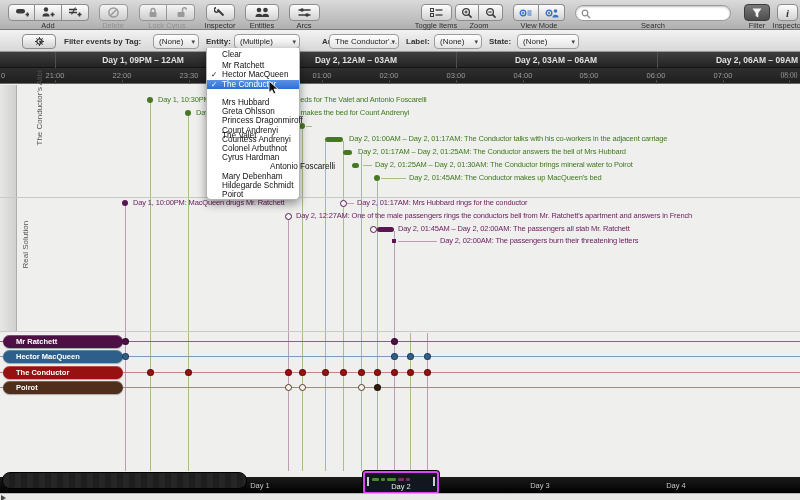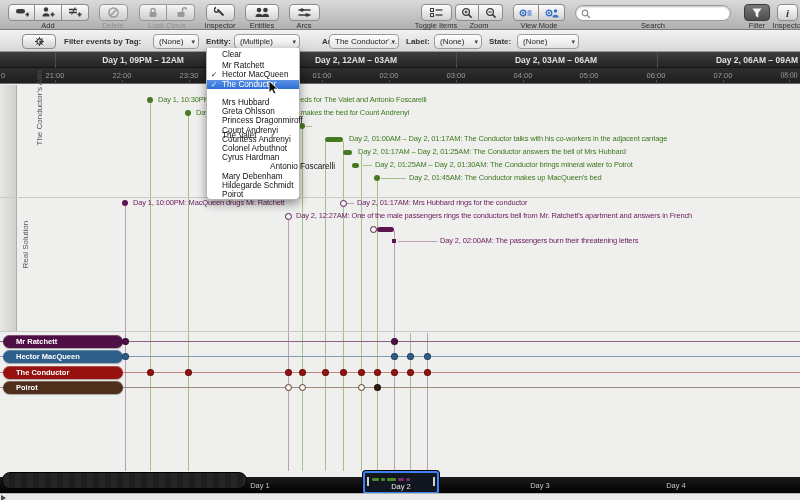--- a/index.html
+++ b/index.html
@@ -58,21 +58,21 @@
   .swim-line{left:0;width:800px;height:1px;}
   .pill{left:3px;width:120px;height:13px;border-radius:7px;color:#fff;font-size:7.5px;font-weight:bold;
         line-height:13px;padding-left:13px;box-shadow:inset 0 1px 0 rgba(255,255,255,.25),0 1px 1px rgba(0,0,0,.3);white-space:nowrap;}
   .dot{width:7px;height:7px;border-radius:50%;border:1px solid rgba(0,0,0,.35);}
   .dot-open{width:7px;height:7px;border-radius:50%;background:#f6f4f1;border:1.5px solid #5a3a26;}
   
   .navbar{left:0;top:477px;width:800px;height:16px;background:linear-gradient(#1c1c1c,#000);}
   .nav-day{top:4px;font-size:7.5px;color:#c6c6c6;transform:translateX(-50%);white-space:nowrap;}
   .nav-thumb{left:2px;top:472px;width:245px;height:17px;border-radius:8px;border:1px solid #000;
              background:repeating-linear-gradient(90deg,#262626 0 6px,#1e1e1e 6px 12px);}
-  .nav-sel{top:471px;height:23px;border:2px solid #3b82f6;border-radius:3px;background:#12161f;
+  .nav-sel{top:471px;height:23px;border:2px solid #d946ef;border-radius:3px;background:#12161f;
            box-shadow:0 0 0 1px #000;}
   .nav-sel-label{bottom:1px;left:0;width:100%;text-align:center;font-size:7.5px;color:#e8e8e8;}
   .nav-mark{top:477.5px;height:3.5px;border-radius:1px;}
   .nav-handle{top:477px;width:2px;height:9px;background:#cfcfcf;}
   .bottomstrip{left:0;top:493px;width:800px;height:7px;background:#e9e9e8;border-top:1px solid #b7b7b7;}
   
   .menu{left:206px;top:48px;width:94px;height:152px;background:#fff;border:1px solid #b4b4b4;border-top:none;
         border-radius:0 0 5px 5px;box-shadow:0 4px 10px rgba(0,0,0,.4);z-index:40;}
   .menu-row{left:0;width:100%;height:9.2px;font-size:8.2px;line-height:9.4px;color:#111;white-space:nowrap;}
   .menu-row .chk{position:absolute;left:4px;top:0;font-size:7.5px;}
@@ -311,20 +311,21 @@
       <div class="ev-text g" style="left: 409px; top: 173px;">Day 2, 01:45AM: The Conductor makes up MacQueen's bed</div>
       <div class="mk-dot p-fill" style="left: 122px; top: 200px;"></div>
       <div class="ev-text p" style="left: 133px; top: 198px;">Day 1, 10:00PM: MacQueen drugs Mr. Ratchett</div>
       <div class="mk-open" style="left: 339.5px; top: 199.5px; border: 1.5px solid rgb(91, 21, 80);"></div>
       <div class="mk-conn" style="left: 347px; top: 203px; width: 7px; background: rgb(189, 157, 180);"></div>
       <div class="ev-text p" style="left: 357px; top: 198px;">Day 2, 01:17AM: Mrs Hubbard rings for the conductor</div>
       <div class="mk-open" style="left: 284.5px; top: 212.5px; border: 1.5px solid rgb(91, 21, 80);"></div>
       <div class="ev-text p" style="left: 296px; top: 211px;">Day 2, 12:27AM: One of the male passengers rings the conductors bell from Mr. Ratchett's apartment and answers in French</div>
       <div class="mk-open" style="left: 369.5px; top: 225.5px; border: 1.5px solid rgb(91, 21, 80);"></div>
       <div class="mk-bar p-fill" style="left: 377px; top: 226.5px; width: 17px;"></div>
+      <div class="ev-text p" style="left: 398px; top: 224px;">Day 2, 01:45AM – Day 2, 02:00AM: The passengers all stab Mr. Ratchett</div>
       <div class="mk-sq p-fill" style="left: 392px; top: 239px;"></div>
       <div class="mk-conn" style="left: 398px; top: 241px; width: 39px; background: rgb(189, 157, 180);"></div>
       <div class="ev-text p" style="left: 440px; top: 236px;">Day 2, 02:00AM: The passengers burn their threatening letters</div>
       <div class="swim-line" style="top: 341px; background: rgb(138, 99, 132);"></div>
       <div class="pill" style="top: 334.5px; background: linear-gradient(rgb(78, 15, 68), rgb(78, 15, 68)) rgb(78, 15, 68);">Mr Ratchett</div>
       <div class="dot" style="left: 121.5px; top: 337.5px; background: rgb(78, 15, 68);"></div>
       <div class="dot" style="left: 390.5px; top: 337.5px; background: rgb(78, 15, 68);"></div>
       <div class="swim-line" style="top: 356px; background: rgb(126, 156, 181);"></div>
       <div class="pill" style="top: 349.5px; background: linear-gradient(rgb(45, 95, 138), rgb(45, 95, 138)) rgb(45, 95, 138);">Hector MacQueen</div>
       <div class="dot" style="left: 121.5px; top: 352.5px; background: rgb(45, 95, 138);"></div>

